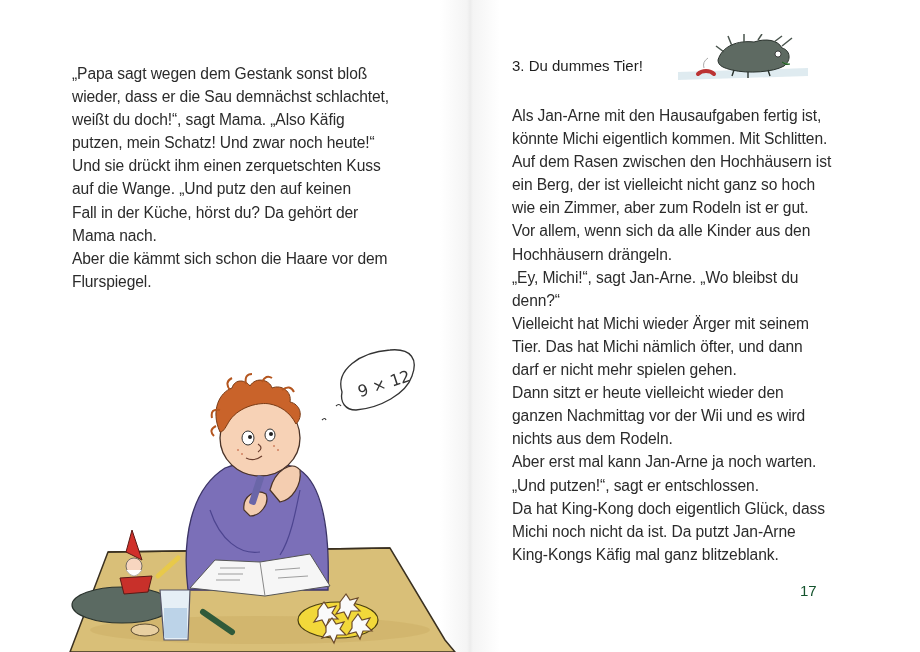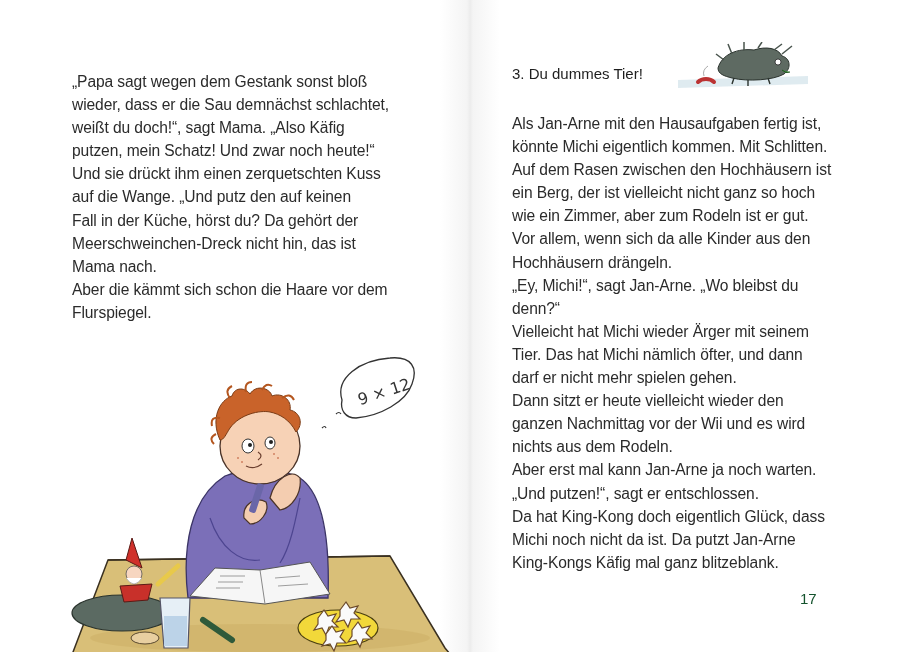--- a/index.html
+++ b/index.html
@@ -3,21 +3,21 @@
   <meta charset="utf-8">
   <style>
     * { margin: 0; padding: 0; box-sizing: border-box; }
     html, body { width: 920px; height: 652px; overflow: hidden; background: #ffffff; }
     body { position: relative; font-family: "Liberation Sans", "DejaVu Sans", sans-serif; color: #2a2a2a; }
 
     .spread { position: absolute; left: 0; top: 0; width: 920px; height: 652px; background: #fff; }
     .gutter { position: absolute; left: 440px; top: 0; width: 60px; height: 652px;
       background: linear-gradient(to right, #ffffff 0%, #f4f4f4 45%, #ececec 50%, #f4f4f4 55%, #ffffff 100%); }
 
-    .page { position: absolute; top: 8px; height: 615px; }
+    .page { position: absolute; top: 0; height: 615px; }
     .page-left { left: 0; width: 460px; }
     .page-right { left: 460px; width: 460px; }
 
     .text-block { position: absolute; font-size: 15.6px; line-height: 23.1px; letter-spacing: -0.1px; color: #2b2b2b; }
     .text-block p { white-space: nowrap; }
     .left-text { left: 72px; top: 62px; }
     .right-text { left: 52px; top: 104px; }
 
     .chapter-title { position: absolute; left: 52px; top: 57px; font-size: 15px; font-weight: normal; color: #1e1e1e; white-space: nowrap; }
     .page-number { position: absolute; left: 340px; top: 582px; font-size: 15px; color: #14532d; }
@@ -33,21 +33,20 @@
 
   <div class="page page-left">
     <div class="text-block left-text">
       <p>„Papa sagt wegen dem Gestank sonst bloß</p>
       <p>wieder, dass er die Sau demnächst schlachtet,</p>
       <p>weißt du doch!“, sagt Mama. „Also Käfig</p>
       <p>putzen, mein Schatz! Und zwar noch heute!“</p>
       <p>Und sie drückt ihm einen zerquetschten Kuss</p>
       <p>auf die Wange. „Und putz den auf keinen</p>
       <p>Fall in der Küche, hörst du? Da gehört der</p>
-      <p>Meerschweinchen-Dreck nicht hin, das ist</p>
       <p>Mama nach.</p>
       <p>Aber die kämmt sich schon die Haare vor dem</p>
       <p>Flurspiegel.</p>
     </div>
 
     <div class="illus" style="left:60px; top:340px;">
       <svg width="400" height="312" viewBox="0 0 400 312" xmlns="http://www.w3.org/2000/svg">
 
         <g>
           <path d="M282 52 C275 30, 300 12, 330 10 C352 8, 358 20, 352 36 C346 54, 320 68, 296 70 C285 70, 280 62, 282 52 Z" fill="none" stroke="#333" stroke-width="1.3"></path>

